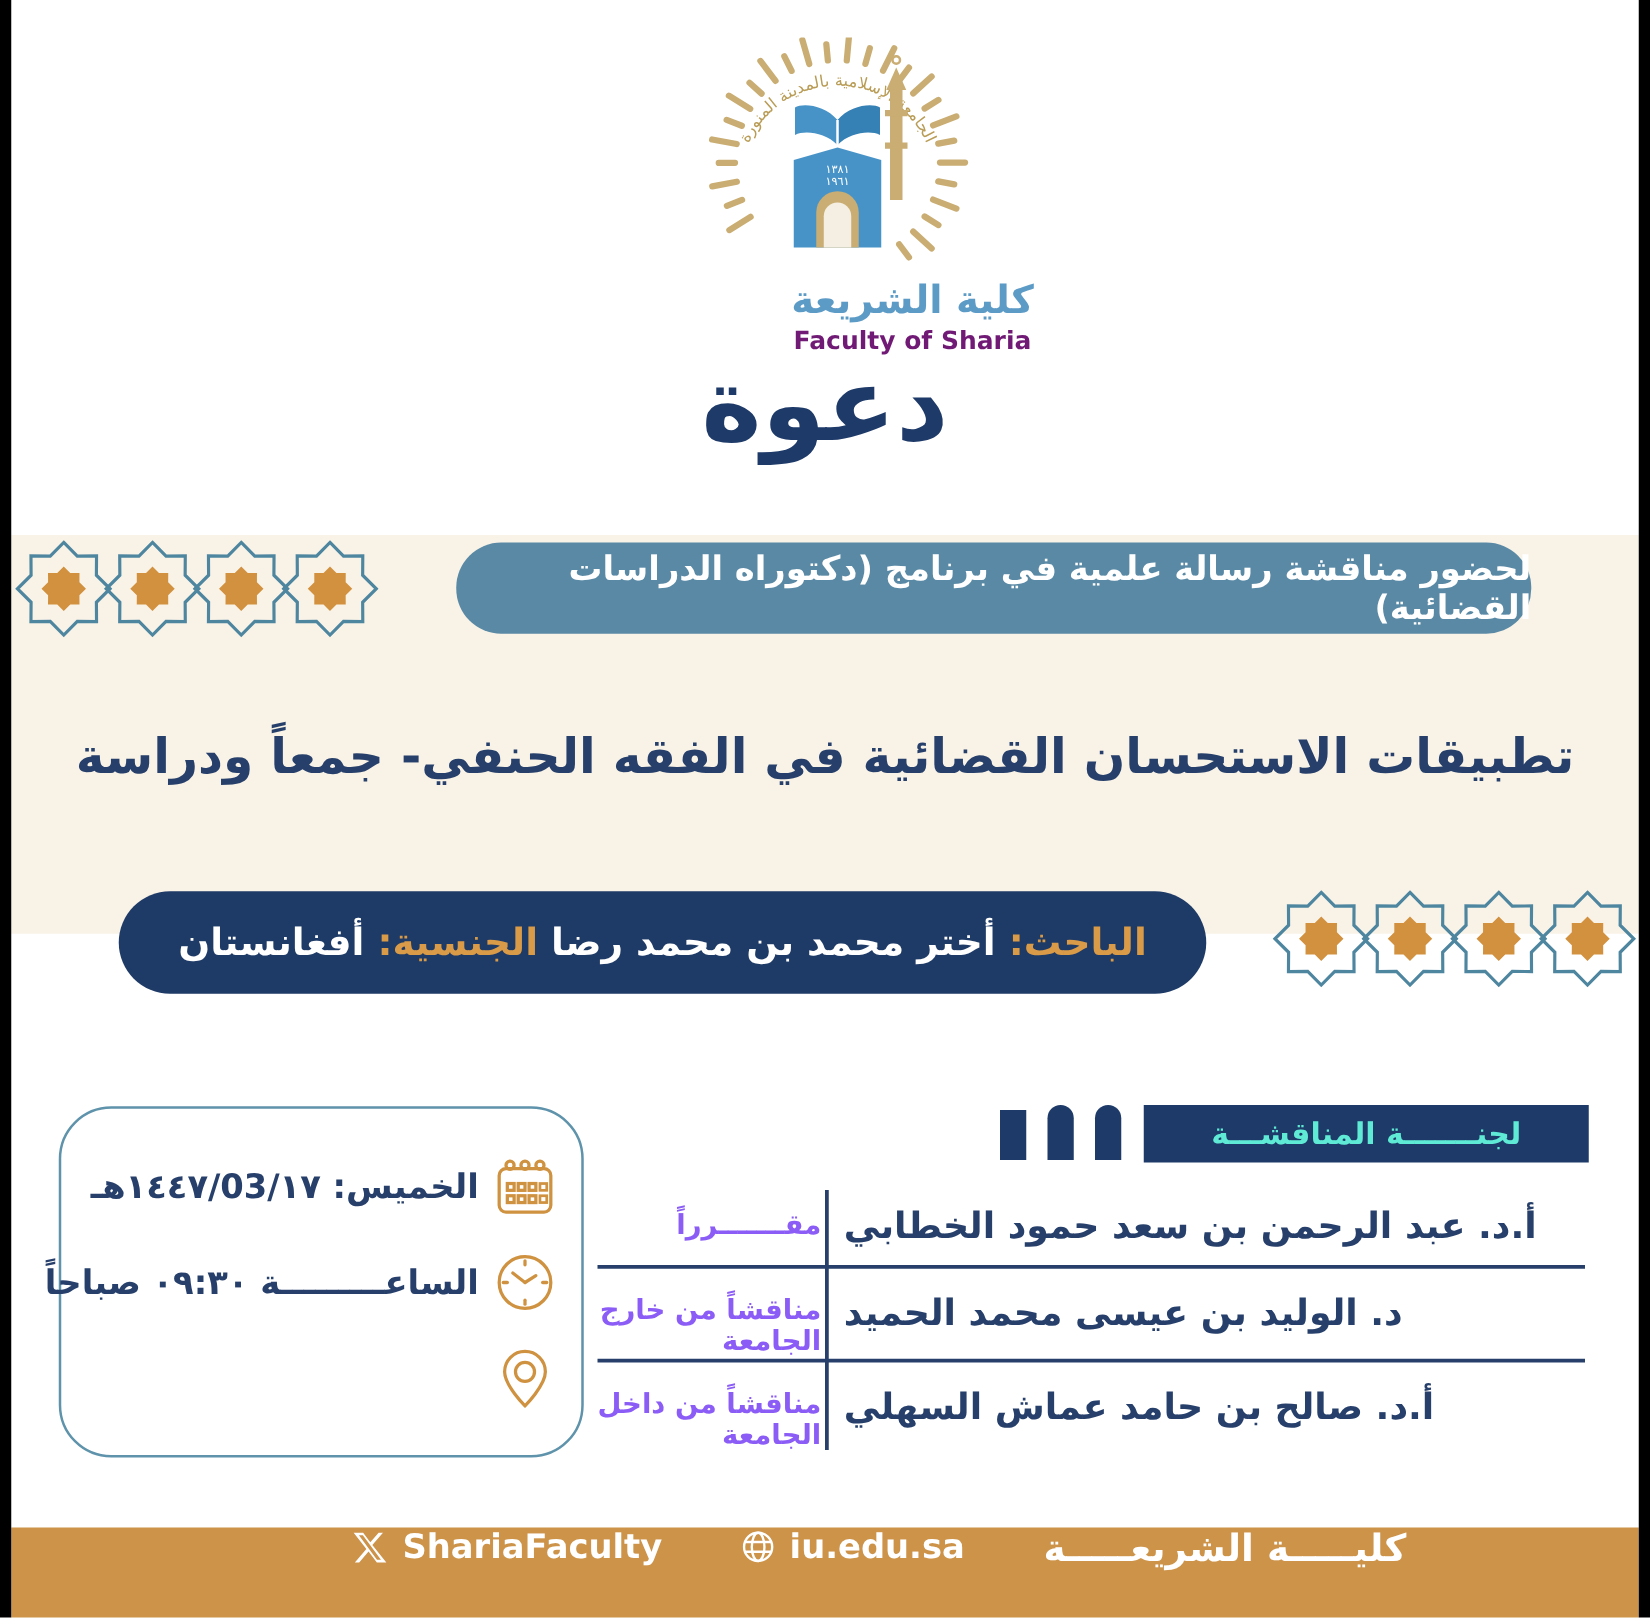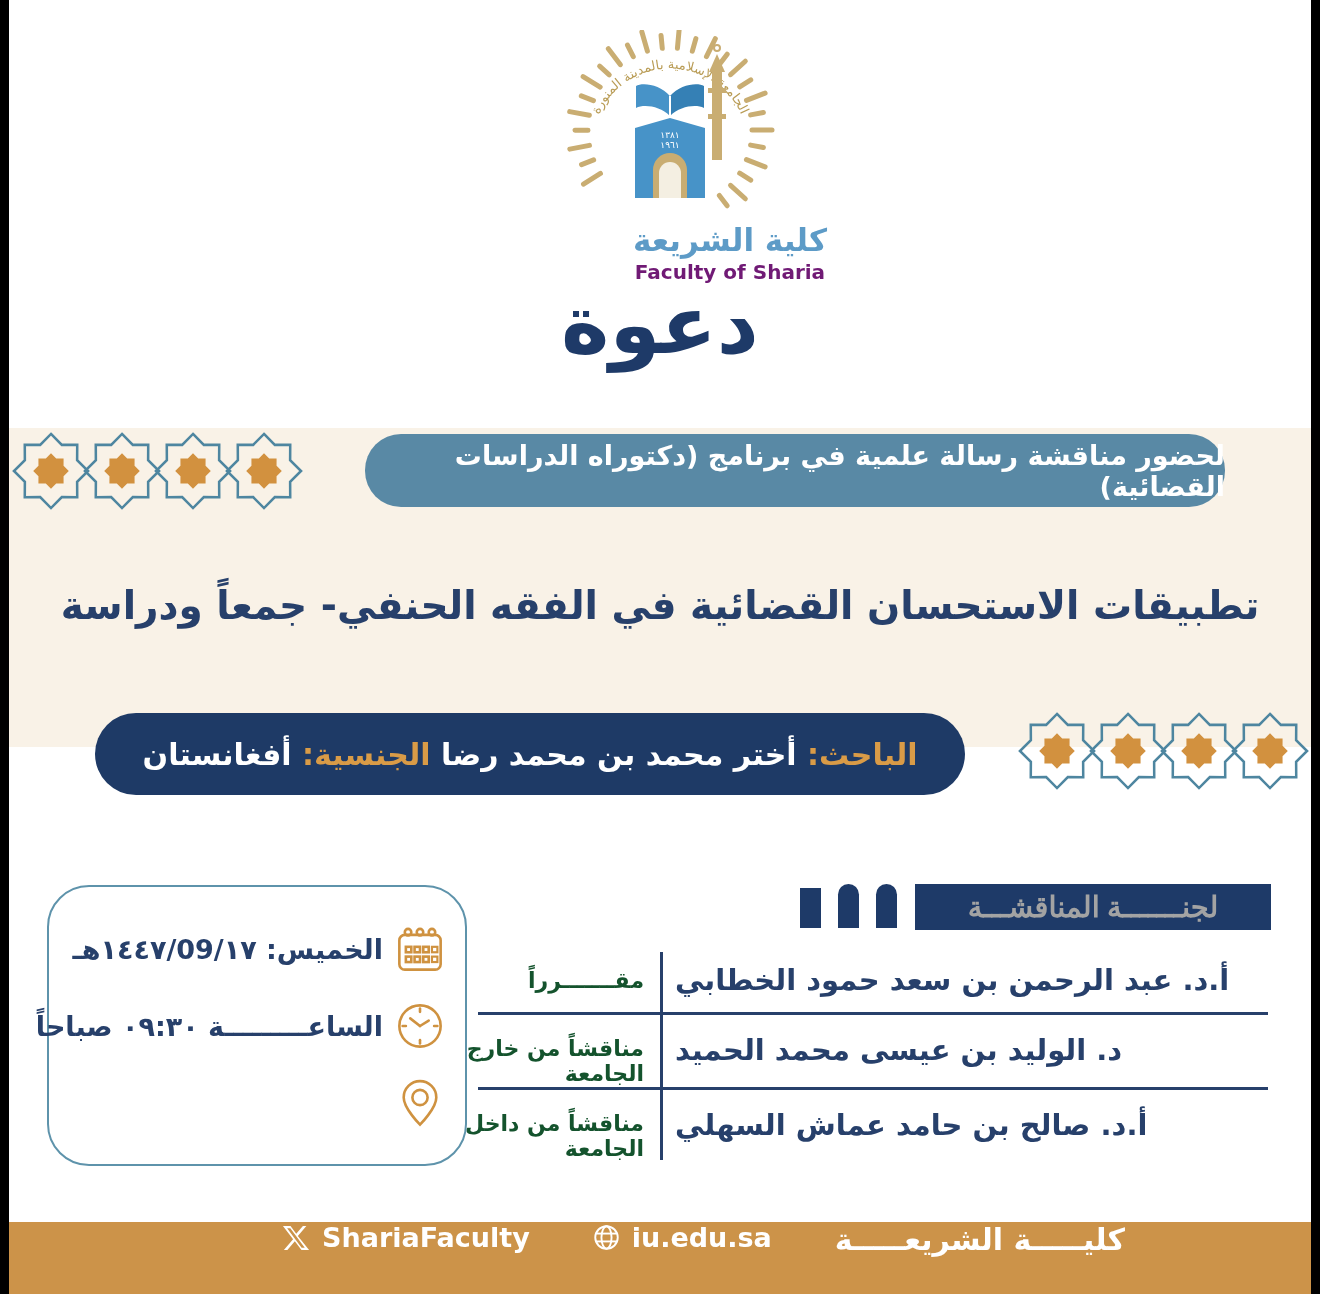--- a/index.html
+++ b/index.html
@@ -42,29 +42,29 @@
   .researcher-banner .line{font-size:30px;font-weight:bold;color:#ffffff;direction:rtl;}
   .researcher-banner .lbl{color:#d99b47;}
 
   
   .committee-bar{position:absolute;background:#1e3a68;z-index:3;}
   .bar-square{left:800px;top:888px;width:21px;height:40px;}
   .bar-arch1{left:838px;top:884px;width:21px;height:44px;border-radius:11px 11px 0 0;}
   .bar-arch2{left:876px;top:884px;width:21px;height:44px;border-radius:11px 11px 0 0;}
   .committee-header{position:absolute;left:915px;top:884px;width:356px;height:46px;background:#1e3a68;
                     display:flex;align-items:center;justify-content:center;z-index:3;}
-  .committee-header span{color:#a3a3a3;font-size:29px;font-weight:bold;direction:rtl;font-family:Liberation Serif, serif;}
+  .committee-header span{color:#5eead4;font-size:24px;font-weight:bold;direction:rtl;}
 
   
   .hline{position:absolute;left:478px;width:790px;height:2.5px;background:#27406b;z-index:3;}
   .vline{position:absolute;left:660px;top:952px;width:2.5px;height:208px;background:#27406b;z-index:3;}
   .member-name{position:absolute;left:675px;width:605px;text-align:left;direction:rtl;
                font-size:29px;font-weight:bold;color:#27406b;z-index:3;}
-  .member-role{position:absolute;left:464px;width:180px;text-align:right;direction:rtl;
-               font-size:22px;font-weight:bold;color:#14532d;z-index:3;}
+  .member-role{position:absolute;left:477px;width:180px;text-align:right;direction:rtl;
+               font-size:22px;font-weight:bold;color:#8b5cf6;z-index:3;}
 
   
   .info-box{position:absolute;left:47px;top:885px;width:416px;height:277px;background:#ffffff;
             border:2.5px solid #5e93ab;border-radius:42px;z-index:3;}
   .info-row{position:absolute;right:20px;left:15px;height:74px;display:flex;align-items:center;
             flex-direction:row;direction:rtl;}
   .info-row .txt{font-size:27px;font-weight:bold;color:#27406b;margin-right:12px;white-space:nowrap;}
   .info-icon{width:50px;height:50px;flex:0 0 auto;}
 
   
@@ -233,21 +233,21 @@
         <rect x="10" y="21" width="5" height="5"></rect>
           <rect x="18" y="21" width="5" height="5"></rect>
         <rect x="26" y="21" width="5" height="5"></rect>
           <rect x="34" y="21" width="5" height="5" stroke-width="2"></rect>
         <rect x="10" y="30" width="5" height="5"></rect>
           <rect x="18" y="30" width="5" height="5"></rect>
         <rect x="26" y="30" width="5" height="5"></rect>
           <rect x="34" y="30" width="5" height="5" stroke-width="2"></rect>
       </g>
     </svg>
-    <span class="txt">الخميس: ١٤٤٧/09/١٧هـ</span>
+    <span class="txt">الخميس: ١٤٤٧/03/١٧هـ</span>
   </div>
   <div class="info-row" style="top:102px;">
     <svg class="info-icon" viewBox="0 0 46 46">
       <g fill="none" stroke="#cf9240" stroke-width="2.4" stroke-linecap="round">
         <circle cx="23" cy="23" r="19"></circle>
         <path d="M23 7 L23 10"></path>
           <path d="M39 23 L36 23"></path>
           <path d="M23 39 L23 36"></path>
           <path d="M7 23 L10 23"></path>
         <path d="M23 23 L14 16"></path>

